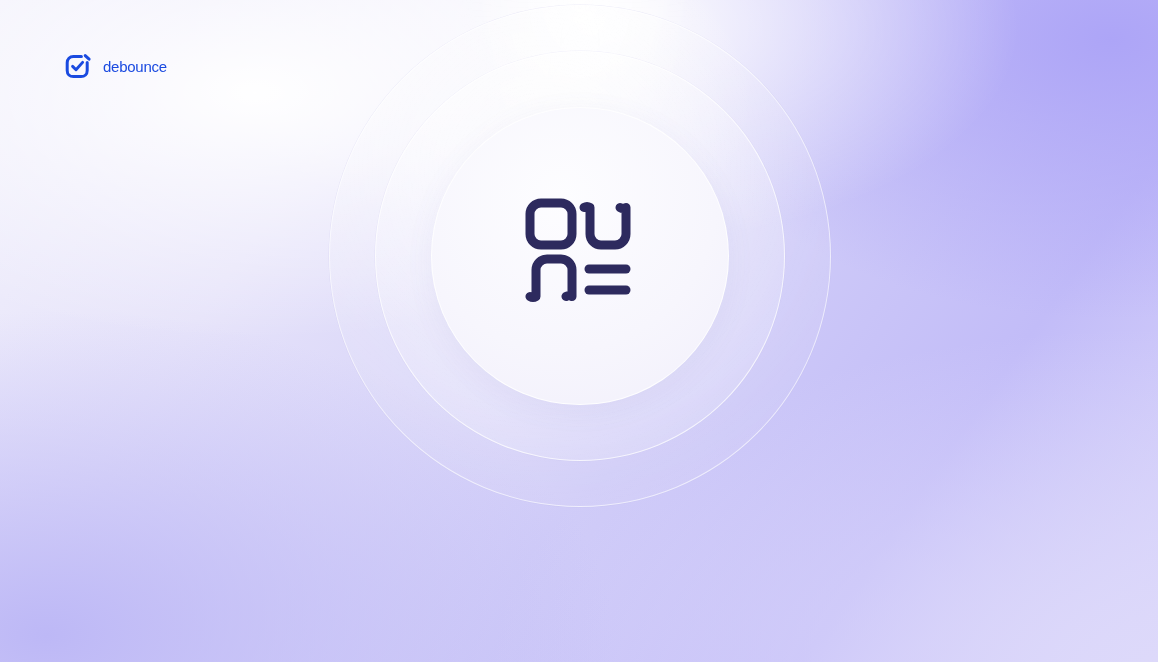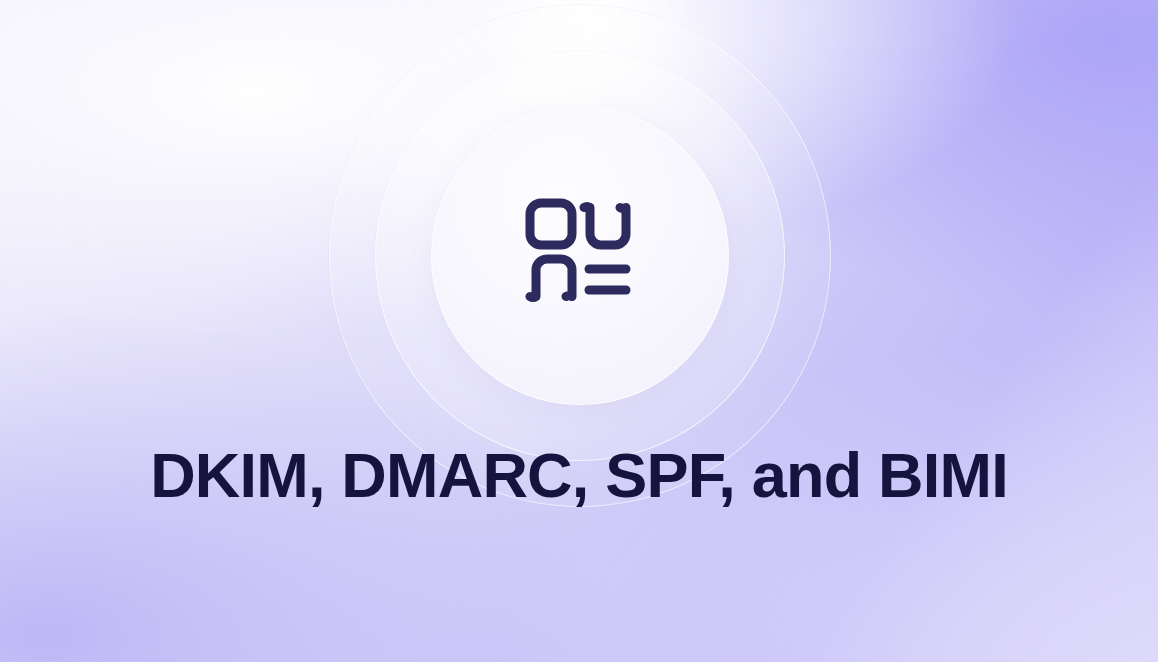--- a/index.html
+++ b/index.html
@@ -128,32 +128,45 @@
 <div class="banner">
 
   <div class="beam"></div>
 
   <div class="rings">
     <div class="ring ring-outer"></div>
     <div class="ring ring-mid"></div>
     <div class="ring ring-inner"></div>
   </div>
 
+  <div class="brand">
+    <span class="brand-mark">
+      <svg width="33" height="33" viewBox="0 0 33 33" fill="none" xmlns="http://www.w3.org/2000/svg">
+        <path d="M26.2 12.4V20.4C26.2 24.1 23.7 26.6 20.0 26.6H12.4C8.7 26.6 6.2 24.1 6.2 20.4V12.8C6.2 9.1 8.7 6.6 12.4 6.6H20.4" stroke="#1a4ae0" stroke-width="3.0" stroke-linecap="round" stroke-linejoin="round"></path>
+        <path d="M11.6 16.4L15.0 19.8L21.6 12.4" stroke="#1a4ae0" stroke-width="2.9" stroke-linecap="round" stroke-linejoin="round"></path>
+        <path d="M24.2 5.6L28.1 9.2" stroke="#1a4ae0" stroke-width="3.0" stroke-linecap="round"></path>
+      </svg>
+    </span>
+    <span class="brand-word">
+      <svg width="78" height="22" viewBox="0 0 156 44" xmlns="http://www.w3.org/2000/svg">
+        <text x="0" y="32" font-family="Liberation Sans, sans-serif" font-size="30" letter-spacing="-0.5" fill="#1a4ae0">debounce</text>
+      </svg>
+    </span>
+  </div>
 
   <div class="center-icon">
     <svg width="110" height="108" viewBox="0 0 110 108" fill="none" xmlns="http://www.w3.org/2000/svg">
 
       <rect x="5" y="5" width="42" height="42" rx="11" stroke="#2d2a5e" stroke-width="9" stroke-linejoin="round" fill="none"></rect>
 
       <path d="M61 9.5 A6 6 0 0 1 67 9.5 L67 36 A11 11 0 0 0 78 47 L92 47 A11 11 0 0 0 103 36 L103 9.5 A6 6 0 0 1 97 9.5" stroke="#2d2a5e" stroke-width="9" stroke-linecap="round" stroke-linejoin="round" fill="none" transform="translate(-2,0)"></path>
 
       <path d="M5 98.5 A6 6 0 0 0 11 98.5 L11 72 A11 11 0 0 1 22 61 L36 61 A11 11 0 0 1 47 72 L47 98.5 A6 6 0 0 0 41 98.5" stroke="#2d2a5e" stroke-width="9" stroke-linecap="round" stroke-linejoin="round" fill="none"></path>
 
       <line x1="64" y1="71" x2="101" y2="71" stroke="#2d2a5e" stroke-width="9" stroke-linecap="round"></line>
       <line x1="64" y1="92" x2="101" y2="92" stroke="#2d2a5e" stroke-width="9" stroke-linecap="round"></line>
     </svg>
   </div>
 
   <div class="headline">
-    <span class="headline-l2">DKIM, DMARC, SPF, and BIMI</span>
   </div>
 
 </div>
 
 </body></html>

